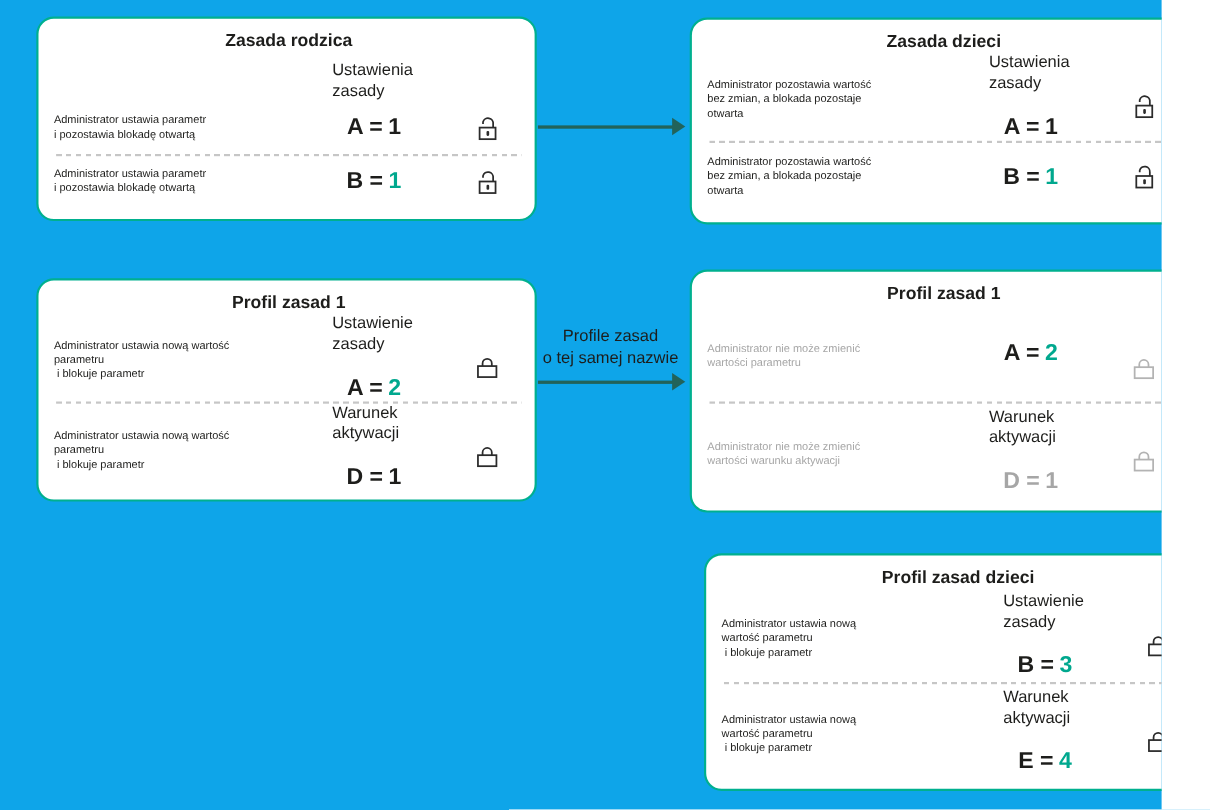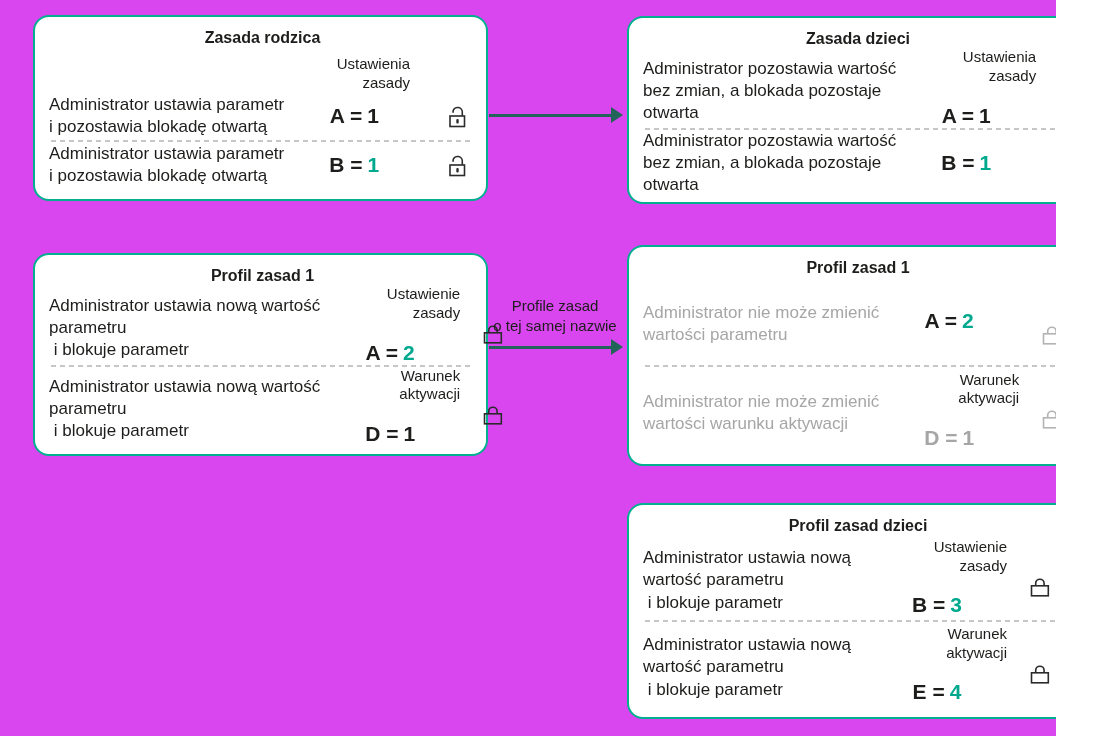--- a/index.html
+++ b/index.html
@@ -1,20 +1,20 @@
 <!DOCTYPE html>
 <html><head>
 <meta charset="utf-8">
 <style>
   html,body { margin:0; padding:0; background:#ffffff; }
   .canvas {
     position: relative;
     width: 1056px;
     height: 736px;
-    background: #d946ef;
+    background: #0ea5e9;
     font-family: "Liberation Sans", sans-serif;
     color: #1D1D1B;
     overflow: hidden;
   }
   .box {
     position: absolute;
     background: #ffffff;
     border: 2px solid #00B08F;
     border-radius: 16px;
     box-sizing: border-box;
@@ -35,39 +35,39 @@
     margin-top: 8px;
     flex: 0 0 auto;
   }
   .section {
     display: grid;
     grid-template-columns: 1fr 140px 66px;
     align-items: center;
     flex: 1 1 0;
   }
   .sec-text {
-    font-size: 17px;
+    font-size: 10px;
     line-height: 1.3;
     white-space: pre;
   }
   .sec-text.muted { color: #A6A6A6; }
   .has-header .sec-text { margin-top: 6px; }
   .sec-mid {
     display: flex;
     flex-direction: column;
     align-items: center;
     justify-content: center;
     gap: 18px;
     text-align: center;
   }
   .sec-header {
     font-size: 15px;
     line-height: 1.25;
     white-space: pre-line;
-    text-align: right;
+    text-align: left;
     margin-left: 32px;
   }
   .sec-value {
     font-size: 21px;
     font-weight: 700;
     white-space: nowrap;
   }
   .sec-value .vnum { margin-left: 5px; }
   .sec-value .accent { color: #00A88E; }
   .sec-value.muted-val span { color: #A6A6A6; }
@@ -238,21 +238,21 @@
       <div class="sec-mid">
         <div class="sec-header">Warunek aktywacji</div>
         <div class="sec-value muted-val"><span>D =</span><span class="vnum">1</span></div>
       </div>
       <div class="sec-lock muted lock-down"><svg width="26" height="24" viewBox="0 0 26 24">
             <use href="#lock-closed"></use>
           </svg></div>
     </div>
   </div>
 
-  <div class="box" style="left:627px; top:503px; width:458px; height:216px;">
+  <div class="box" style="left:640px; top:503px; width:458px; height:216px;">
     <div class="box-title">Profil zasad dzieci</div>
     <div class="section has-header">
       <div class="sec-text">Administrator ustawia nową
 wartość parametru
  i blokuje parametr</div>
       <div class="sec-mid">
         <div class="sec-header">Ustawienie zasady</div>
         <div class="sec-value"><span>B =</span><span class="vnum accent">3</span></div>
       </div>
       <div class="sec-lock lock-down"><svg width="26" height="24" viewBox="0 0 26 24">

